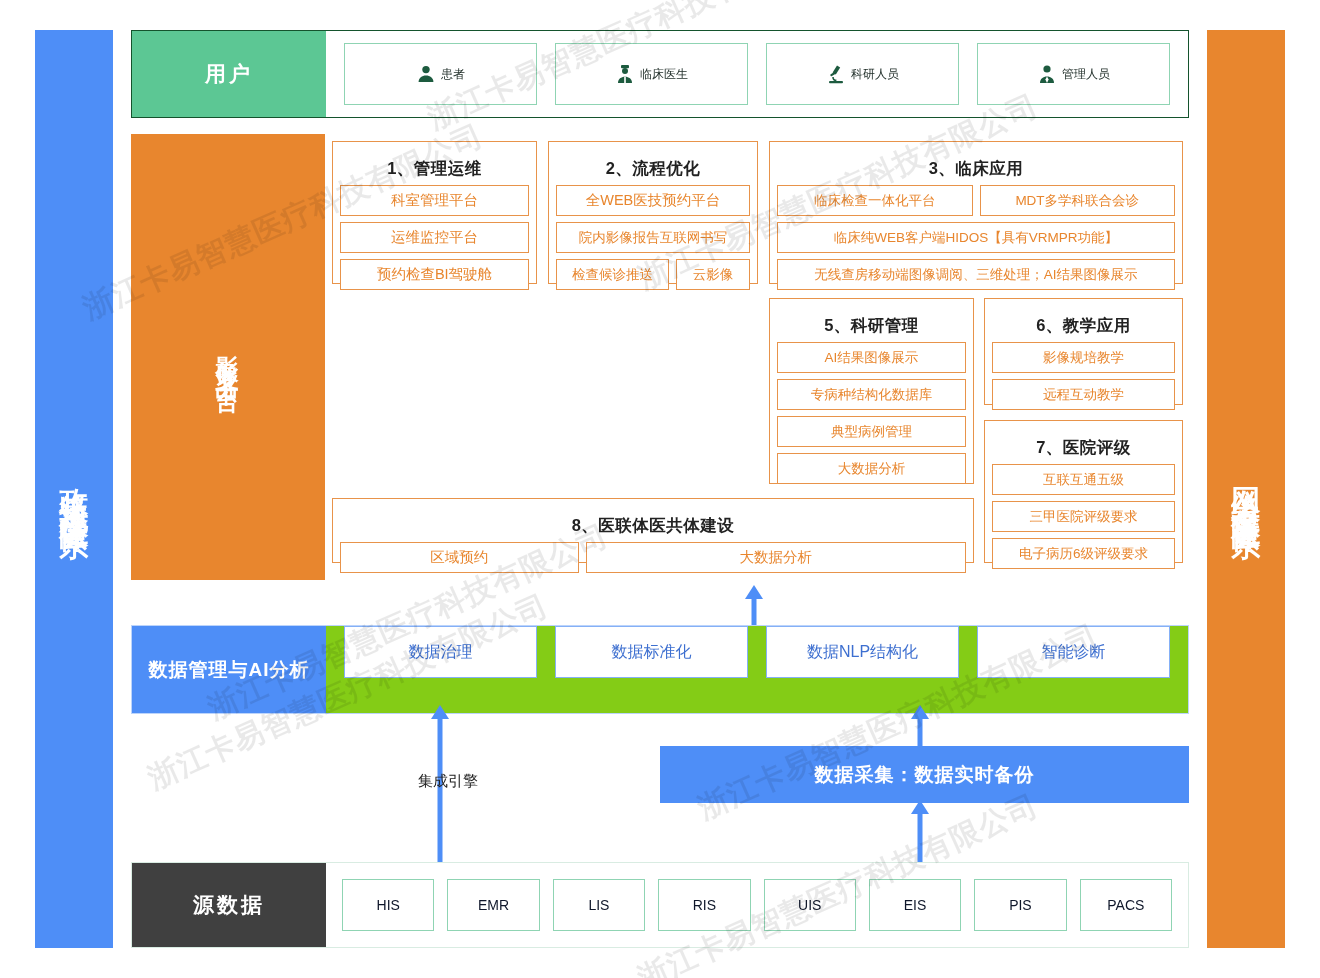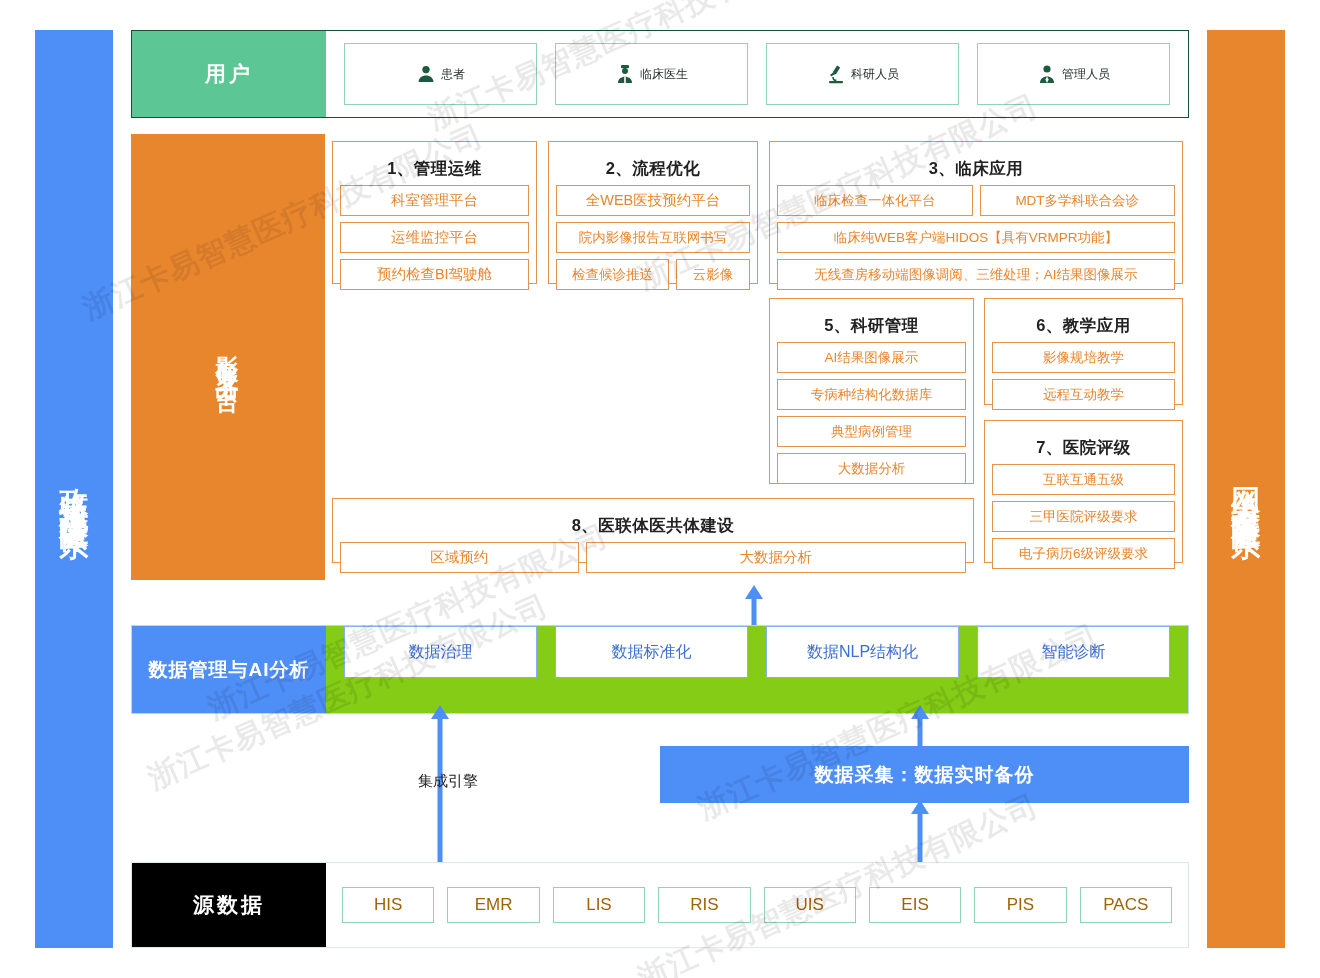--- a/index.html
+++ b/index.html
@@ -182,27 +182,27 @@
 
   
   #src-row {
     position: absolute; left: 131px; top: 862px;
     width: 1058px; height: 86px;
     display: flex;
     border: 1px solid #d9ece2;
     background: #fff;
     z-index: 2;
   }
-  #src-label { width: 194px; background: #000000; font-size: 21px; letter-spacing: 3px; }
+  #src-label { width: 194px; background: #404040; font-size: 21px; letter-spacing: 3px; }
   #src-items { flex: 1; display: flex; align-items: center; gap: 13px; padding: 0 16px; }
   .src-chip {
-    flex: 1; height: 36px;
+    flex: 1; height: 52px;
     border: 1px solid #8fd4b3;
     display: flex; align-items: center; justify-content: center;
-    font-size: 17px; color: #a16207; background: #fff;
+    font-size: 14px; color: #0f172a; background: #fff;
   }
 </style>
 </head>
 <body>
 
 <div id="page">
 
   <div class="wm-layer">
     <div class="wm" style="left:85px;  top:290px;">浙江卡易智慧医疗科技有限公司</div>
     <div class="wm" style="left:640px; top:260px;">浙江卡易智慧医疗科技有限公司</div>

